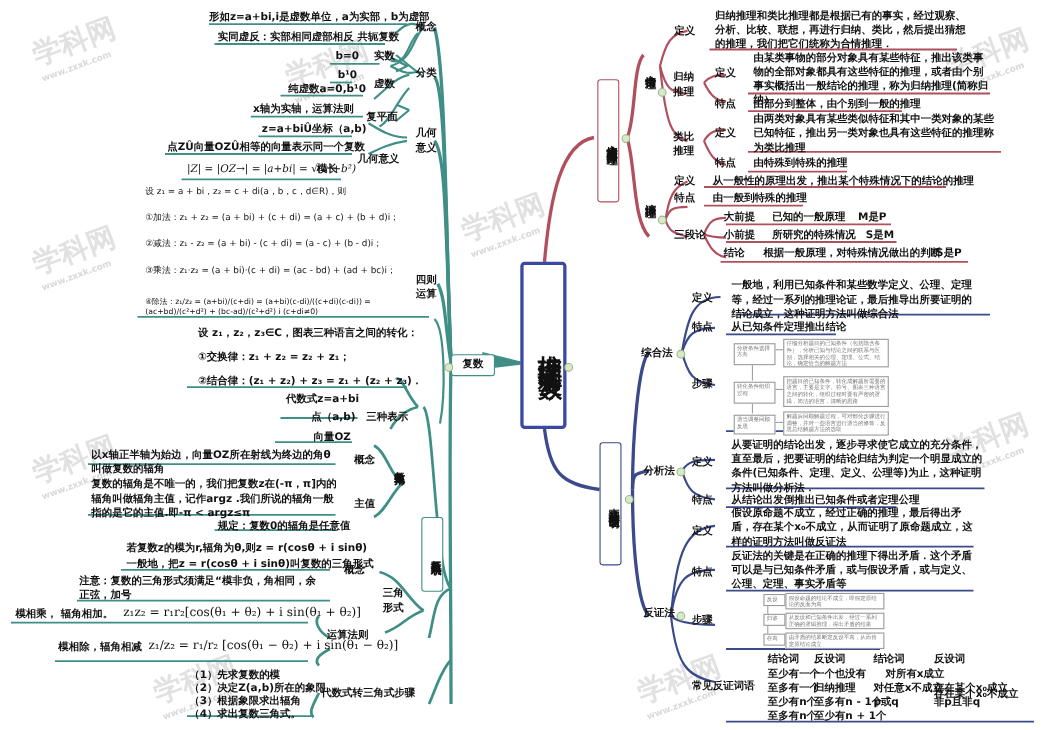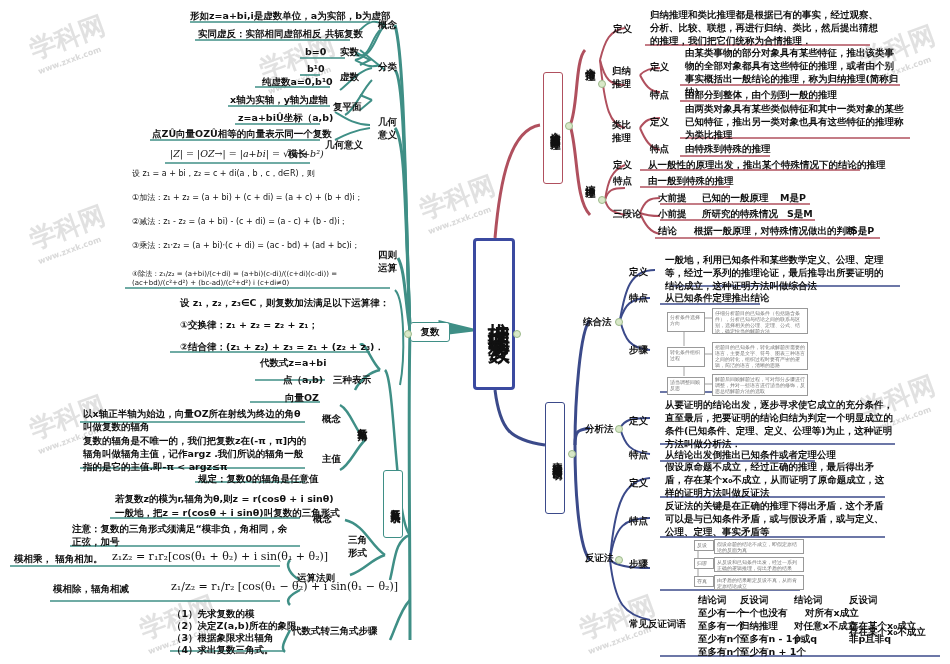--- a/index.html
+++ b/index.html
@@ -178,34 +178,34 @@
 
 <div class="t" style="left:378px;top:60px;">分类</div>
 <div class="t" style="left:340px;top:45px;">实数</div>
 <div class="t" style="left:305px;top:45px;">b=0</div>
 <div class="t" style="left:340px;top:70px;">虚数</div>
 <div class="t" style="left:307px;top:62px;">b¹0</div>
 <div class="t" style="left:262px;top:75px;">纯虚数a=0,b¹0</div>
 
 <div class="t w" style="left:378px;top:115px;width:22px;">几何意义</div>
 <div class="t" style="left:333px;top:100px;">复平面</div>
-<div class="t" style="left:230px;top:93px;">x轴为实轴，y轴为虚轴</div>
+<div class="t" style="left:230px;top:93px;">x轴为实轴，运算法则</div>
 <div class="t" style="left:238px;top:111px;">z=a+biÛ坐标（a,b)</div>
 <div class="t" style="left:325px;top:138px;">几何意义</div>
 <div class="t" style="left:152px;top:127px;">点ZÛ向量OZÛ相等的向量表示同一个复数</div>
 <div class="t" style="left:288px;top:147px;">模长</div>
 <div class="t math" style="left:170px;top:147px;">|Z| = |OZ→| = |a+bi| = √(a²+b²)</div>
 
 <div class="t w" style="left:378px;top:248px;width:22px;">四则运算</div>
 <div class="t sm" style="left:132px;top:168px;">设 z₁ = a + bi，z₂ = c + di(a，b，c，d∈R)，则</div>
 <div class="t sm" style="left:132px;top:192px;">①加法：z₁ + z₂ = (a + bi) + (c + di) = (a + c) + (b + d)i；</div>
 <div class="t sm" style="left:132px;top:216px;">②减法：z₁ - z₂ = (a + bi) - (c + di) = (a - c) + (b - d)i；</div>
 <div class="t sm" style="left:132px;top:240px;">③乘法：z₁·z₂ = (a + bi)·(c + di) = (ac - bd) + (ad + bc)i；</div>
 <div class="t sm" style="left:132px;top:270px;width:250px;white-space:normal;font-size:7px;line-height:9px;">④除法：z₁/z₂ = (a+bi)/(c+di) = (a+bi)(c-di)/((c+di)(c-di)) = (ac+bd)/(c²+d²) + (bc-ad)/(c²+d²) i (c+di≠0)</div>
-<div class="t" style="left:180px;top:296px;">设 z₁，z₂，z₃∈C，则复数加法满足以下运算律：</div>
+<div class="t" style="left:180px;top:296px;">设 z₁，z₂，z₃∈C，图表三种语言之间的转化：</div>
 <div class="t" style="left:180px;top:318px;">①交换律：z₁ + z₂ = z₂ + z₁；</div>
 <div class="t" style="left:180px;top:340px;">②结合律：(z₁ + z₂) + z₃ = z₁ + (z₂ + z₃)．</div>
 
 <div class="box vert" style="left:383px;top:470px;width:18px;height:62px;border:1.5px solid #3f8f86;padding:2px 0;">复数三角表示</div>
 <div class="t" style="left:333px;top:373px;">三种表示</div>
 <div class="t" style="left:260px;top:356px;">代数式z=a+bi</div>
 <div class="t" style="left:283px;top:373px;">点（a,b)</div>
 <div class="t" style="left:285px;top:391px;">向量OZ</div>
 
 <div class="vert" style="left:355px;top:420px;width:14px;">复数辐角</div>
@@ -218,21 +218,21 @@
 <div class="t w" style="left:348px;top:533px;width:22px;">三角形式</div>
 <div class="t" style="left:313px;top:512px;">概念</div>
 <div class="t" style="left:115px;top:492px;">若复数z的模为r,辐角为θ,则z = r(cosθ + i sinθ)</div>
 <div class="t" style="left:115px;top:506px;">一般地，把z = r(cosθ + i sinθ)叫复数的三角形式</div>
 <div class="t w" style="left:72px;top:522px;width:220px;">注意：复数的三角形式须满足“模非负，角相同，余正弦，加号</div>
 
 <div class="t" style="left:297px;top:571px;">运算法则</div>
 <div class="t" style="left:14px;top:552px;">模相乘，  辐角相加。</div>
 <div class="t math" style="left:112px;top:550px;font-size:11px;font-style:normal;">z₁z₂ = r₁r₂[cos(θ₁ + θ₂) + i sin(θ₁ + θ₂)]</div>
 <div class="t" style="left:53px;top:582px;">模相除，辐角相减</div>
-<div class="t math" style="left:135px;top:580px;font-size:11px;font-style:normal;margin-left:36px;">z₁/z₂ = r₁/r₂ [cos(θ₁ − θ₂) + i sin(θ₁ − θ₂)]</div>
+<div class="t math" style="left:135px;top:580px;font-size:11px;font-style:normal;">z₁/z₂ = r₁/r₂ [cos(θ₁ − θ₂) + i sin(θ₁ − θ₂)]</div>
 
 <div class="t" style="left:292px;top:624px;">代数式转三角式步骤</div>
 <div class="t" style="left:172px;top:607px;">（1）先求复数的模</div>
 <div class="t" style="left:172px;top:619px;">（2）决定Z(a,b)所在的象限</div>
 <div class="t" style="left:172px;top:631px;">（3）根据象限求出辐角</div>
 <div class="t" style="left:172px;top:643px;">（4）求出复数三角式。</div>
 
 <div class="box vert" style="left:543px;top:72px;width:18px;height:104px;border:1.5px solid #b0505e;padding:3px 0;">合情推理和演绎推理</div>
 <div class="vert" style="left:583px;top:60px;width:14px;">合情推理</div>
 <div class="t" style="left:613px;top:22px;">定义</div>

